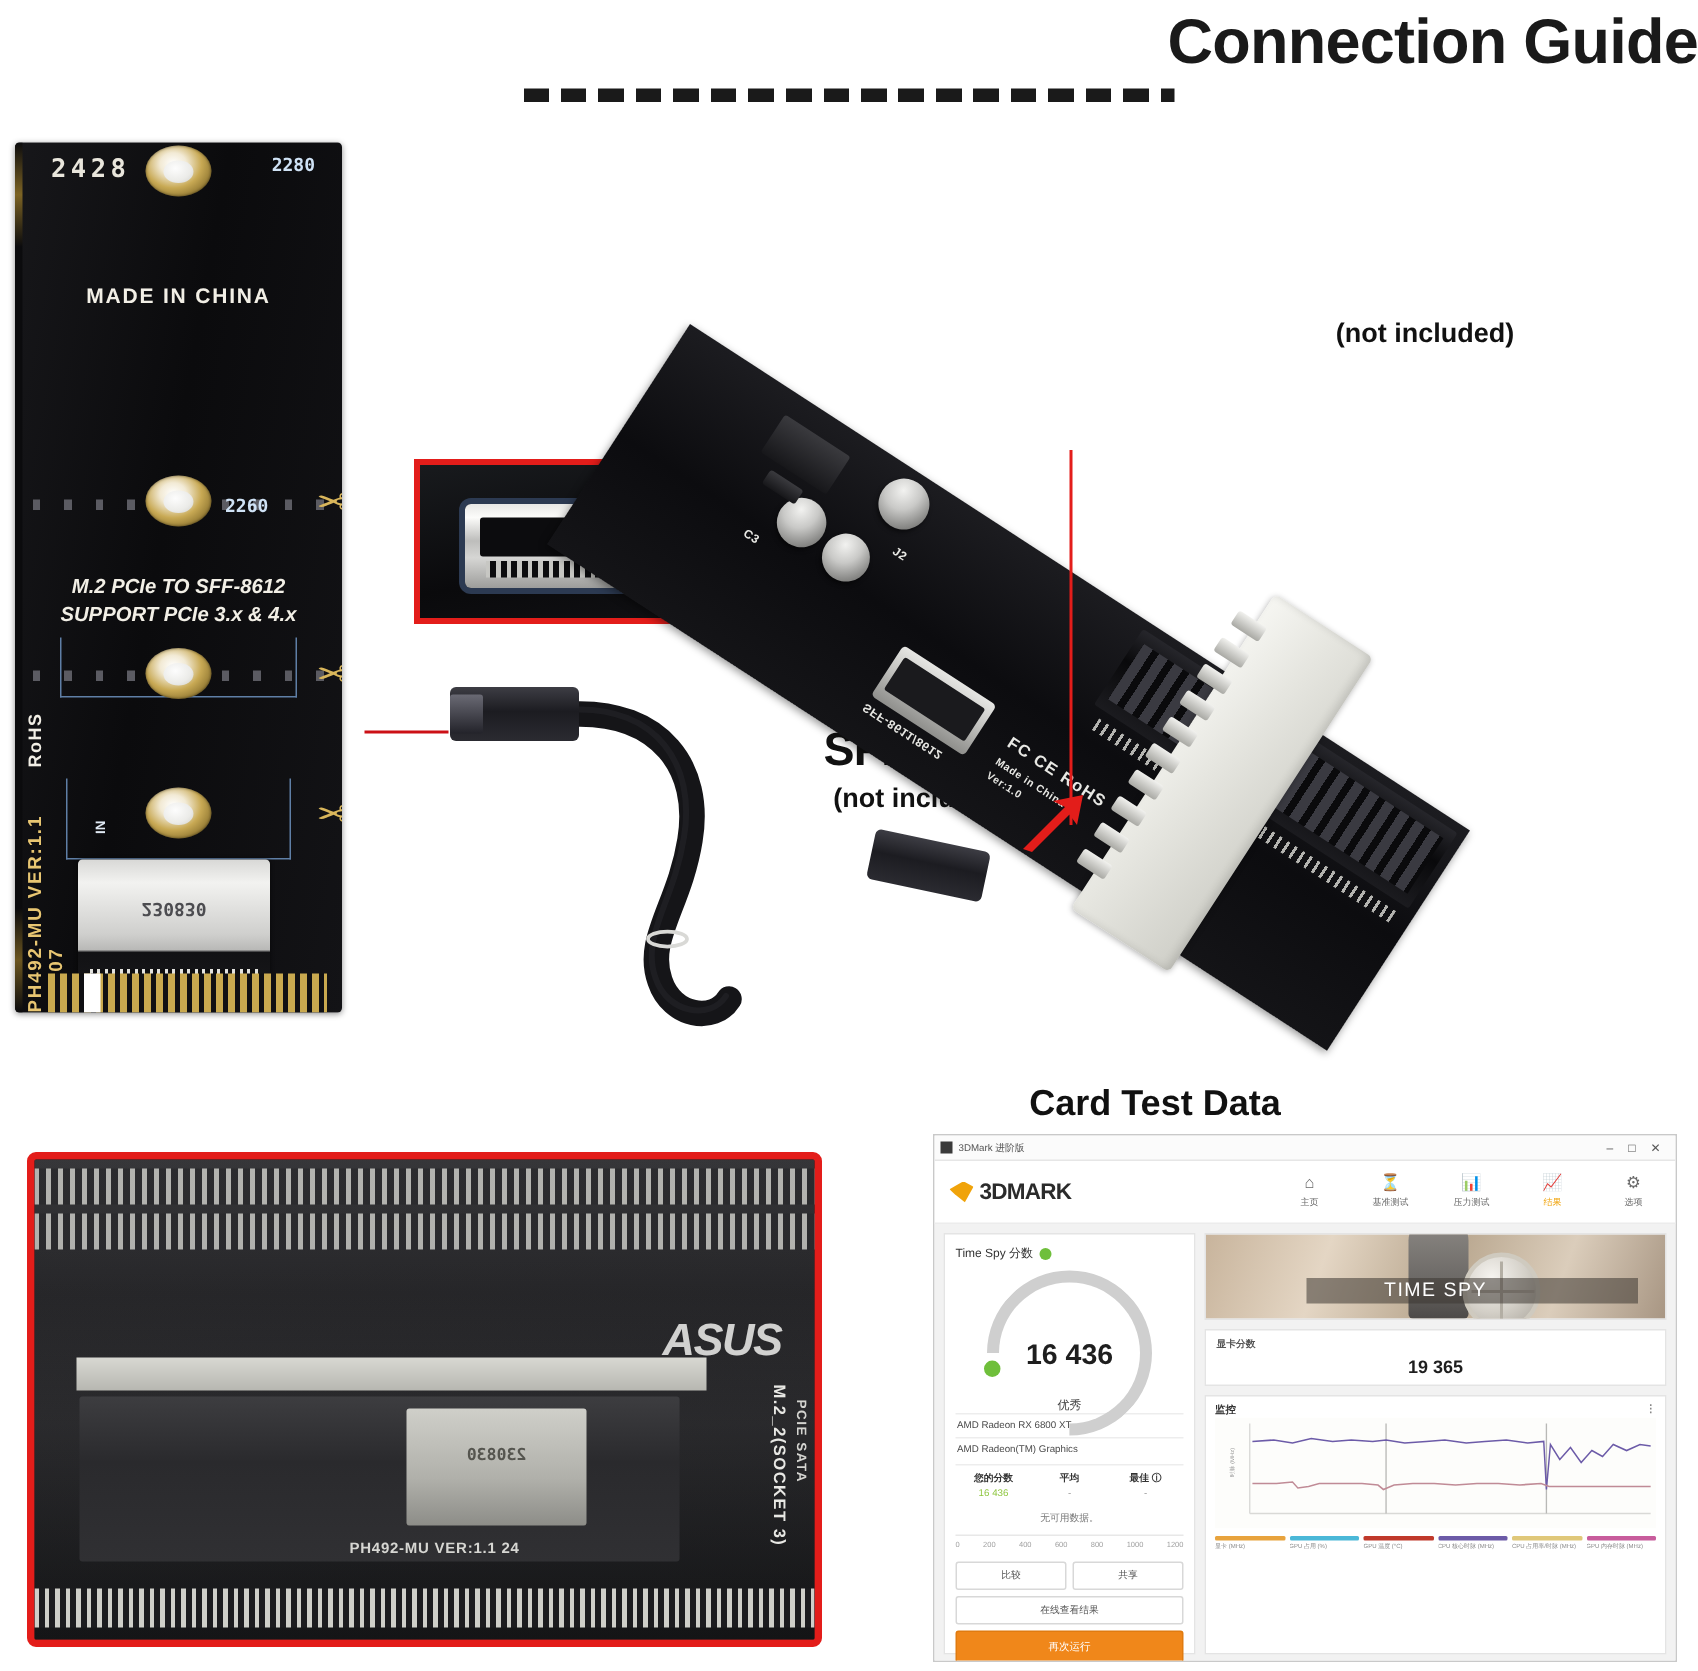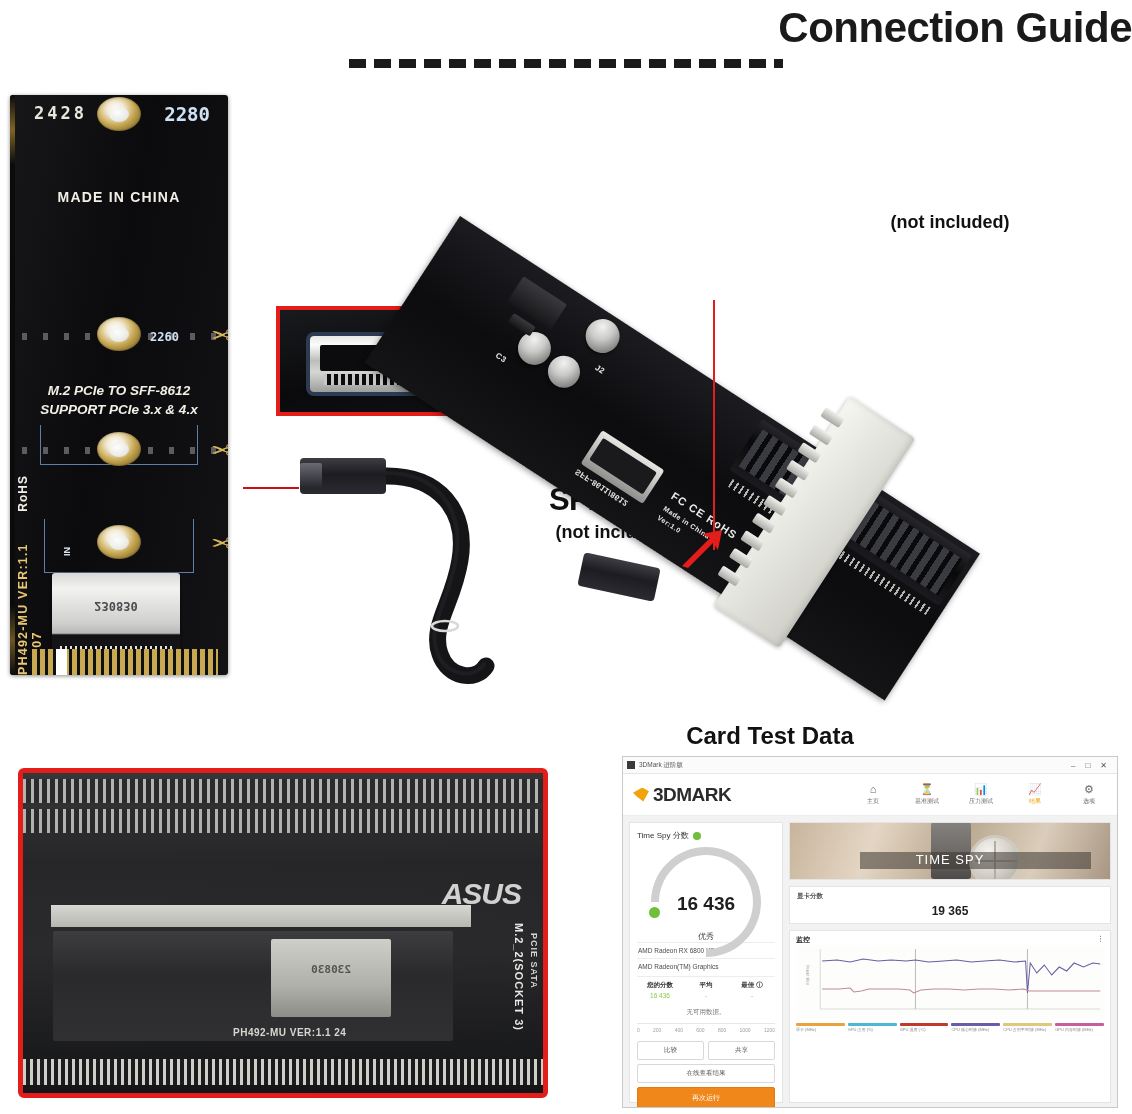--- a/index.html
+++ b/index.html
@@ -37,21 +37,21 @@
     position:absolute; left:0; top:0; width:5px; height:100%;
     background: linear-gradient(to bottom,#0b0b0d 0%,#7d6424 6%,#0b0b0d 12%,#0b0b0d 88%,#6b5620 94%,#0b0b0d 100%);
   }
   .silk { color:#f2efe6; font-weight:700; text-align:center; }
   .m2-code {
     position:absolute; left:24px; top:8px; font-size:17px;
     color:#e9e6dc; font-weight:700; letter-spacing:3px;
     font-family:"DejaVu Sans Mono", monospace;
   }
   .m2-2280 {
-    position:absolute; right:18px; top:8px; font-size:19px;
+    position:absolute; right:18px; top:8px; font-size:12px;
     color:#cfe2f5; font-weight:700; font-family:"DejaVu Sans Mono", monospace;
   }
   .m2-made {
     position:absolute; left:0; top:94px; width:100%;
     font-size:14px; letter-spacing:1.2px;
   }
   .m2-2260 {
     position:absolute; left:140px; top:235px; font-size:12px;
     color:#cfe2f5; font-weight:700; font-family:"DejaVu Sans Mono", monospace;
   }
@@ -326,28 +326,28 @@
   .dm-wincontrols { margin-left:auto; display:flex; gap:10px; padding-right:6px; color:#555; font-size:8px; }
   .dm-header {
     height:42px; background:#fff; display:flex; align-items:center;
     padding:0 10px; border-bottom:1px solid #ececec;
   }
   .dm-logo { display:flex; align-items:center; gap:4px; }
   .dm-logo-mark {
     width:16px; height:14px; background:#f0a30a;
     clip-path: polygon(0 38%, 58% 0, 100% 26%, 64% 100%, 22% 62%);
   }
-  .dm-logo-text { font-size:19px; font-weight:700; color:#2b2b2b; letter-spacing:-.5px; }
+  .dm-logo-text { font-size:15px; font-weight:700; color:#2b2b2b; letter-spacing:-.5px; }
   .dm-nav { margin-left:auto; display:flex; gap:18px; }
   .dm-nav-item { text-align:center; width:36px; color:#6a6a6a; }
   .dm-nav-item .ic { font-size:11px; line-height:13px; display:block; }
   .dm-nav-item .lb { font-size:6px; display:block; margin-top:1px; }
   .dm-nav-item.active { color:#f0a30a; }
   .dm-body { display:flex; padding:6px; gap:6px; background:#f2f2f2; height:293px; }
-  .dm-left { width:154px; background:#fff; border:1px solid #e4e4e4; padding:7px; }
+  .dm-left { width:168px; background:#fff; border:1px solid #e4e4e4; padding:7px; }
   .dm-right { flex:1; display:flex; flex-direction:column; gap:6px; }
   .dm-score-head { display:flex; align-items:center; gap:4px; font-size:8px; color:#333; }
   .dm-check { width:8px; height:8px; border-radius:50%; background:#6fbf3b; }
   .gauge-wrap { position:relative; width:110px; height:72px; margin:6px auto 0; }
   .gauge-ring {
     position:absolute; left:0; top:0; width:110px; height:110px; border-radius:50%;
     border:8px solid #cfcfcf; border-bottom-color:transparent; transform:rotate(45deg);
   }
   .gauge-dot {
     position:absolute; left:-2px; top:60px; width:11px; height:11px; border-radius:50%;

